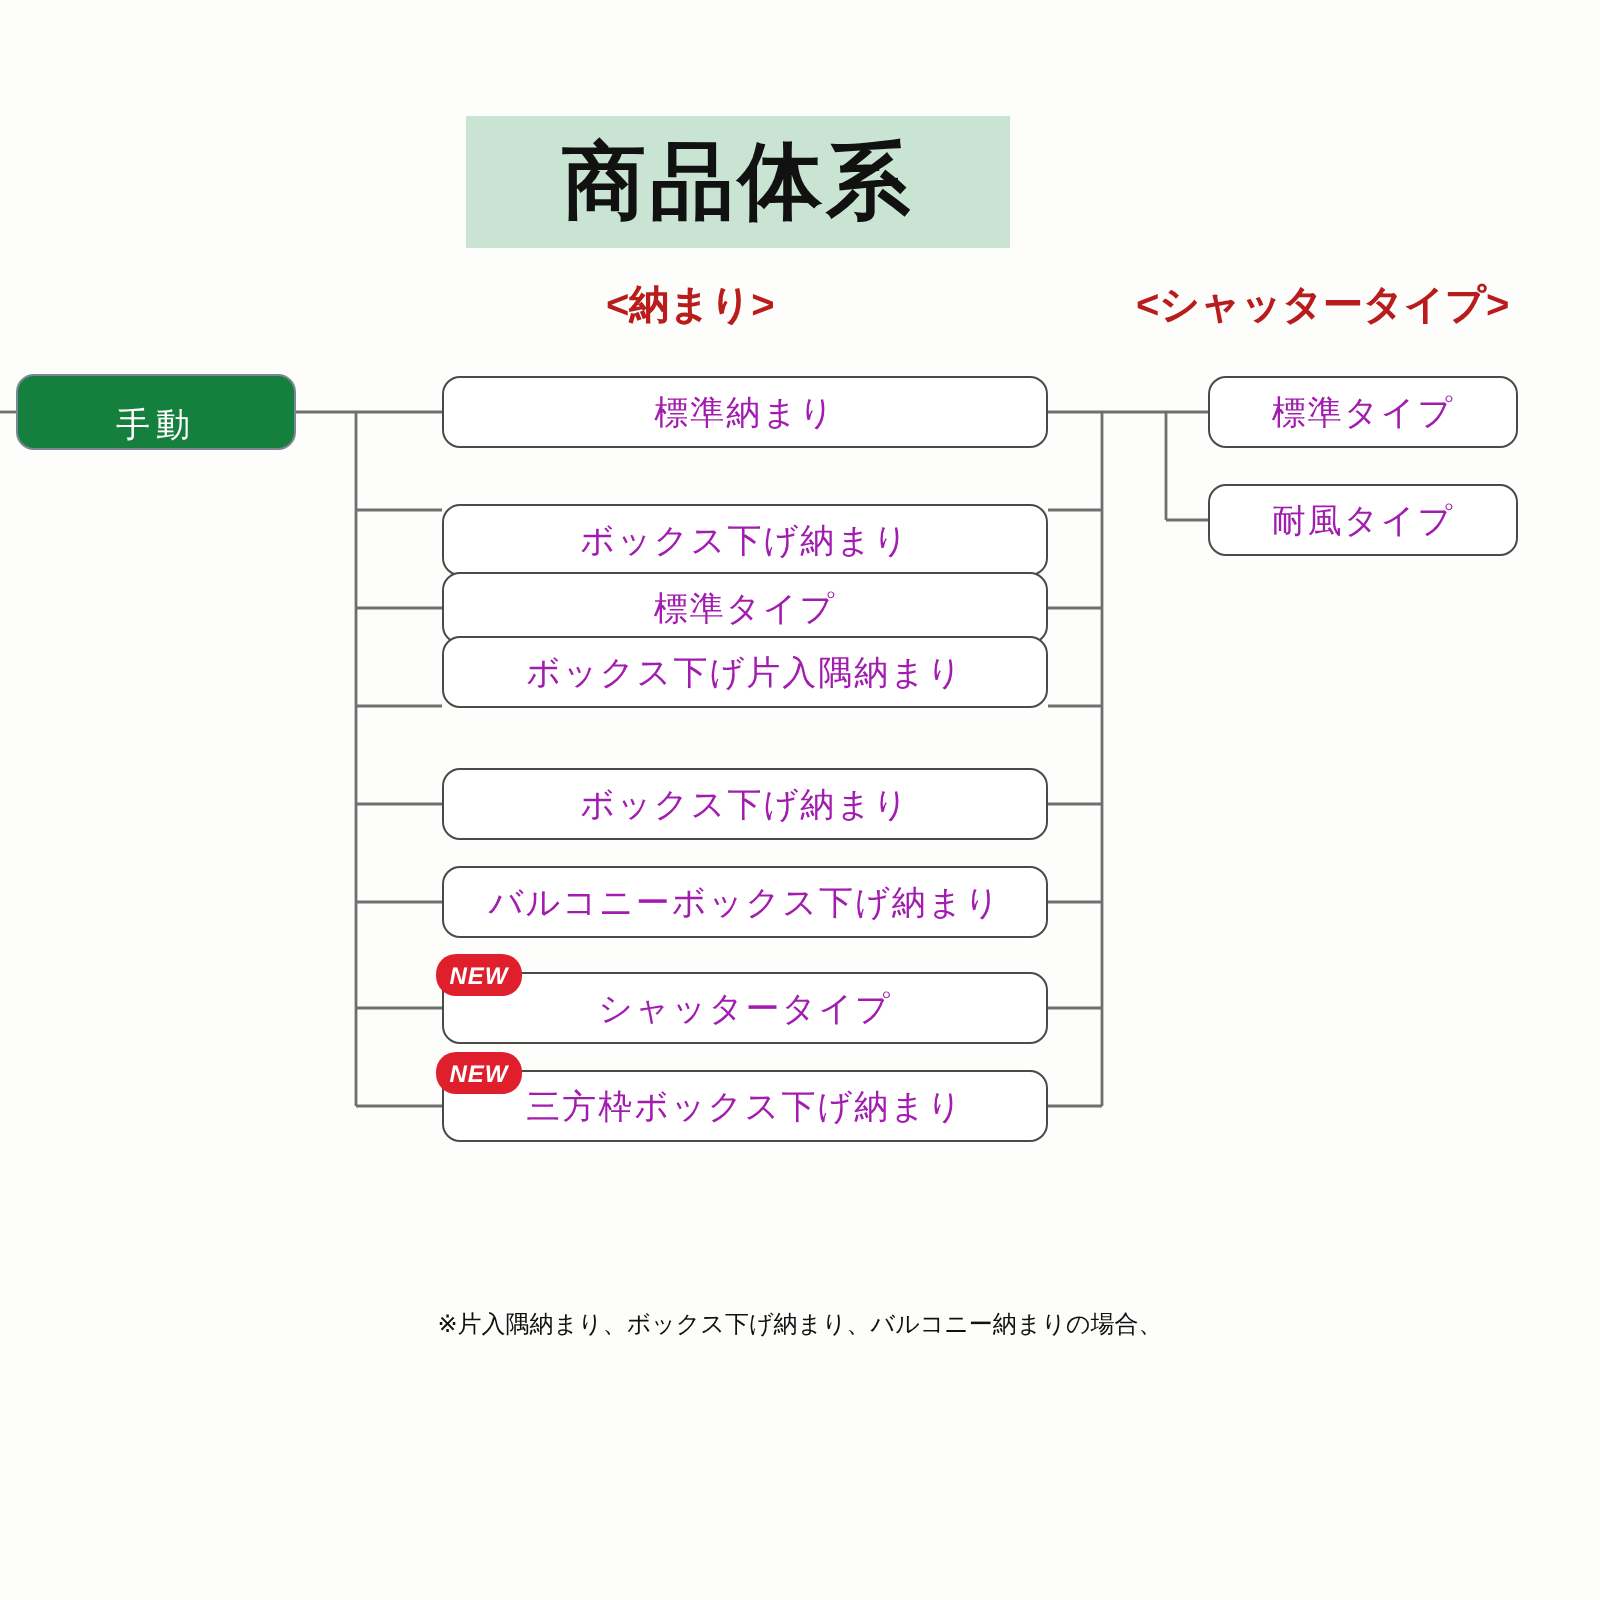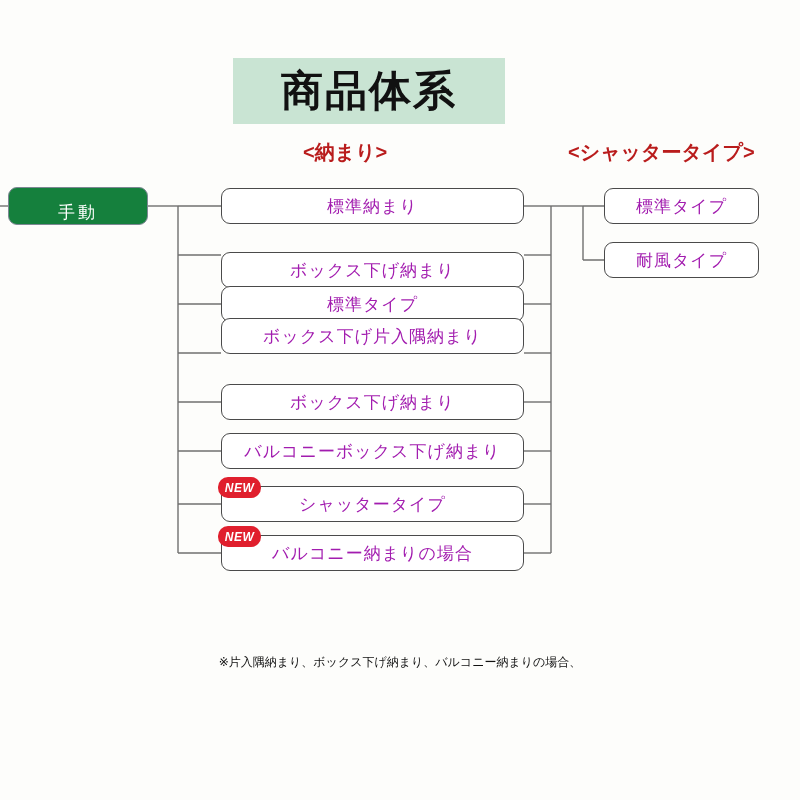--- a/index.html
+++ b/index.html
@@ -220,21 +220,21 @@
   <div class="node osamari" style="top:384px">
     <span class="label">ボックス下げ納まり</span>
   </div>
   <div class="node osamari" style="top:433px">
     <span class="label">バルコニーボックス下げ納まり</span>
   </div>
   <div class="node osamari" style="top:486px">
     <span class="label">シャッタータイプ</span>
   </div>
   <div class="node osamari" style="top:535px">
-    <span class="label">バルコニー納まりの場合</span>
+    <span class="label">三方枠ボックス下げ納まり</span>
   </div>
 
   <div class="new-badge" style="left:218px; top:477px">
     <span>NEW</span>
   </div>
   <div class="new-badge" style="left:218px; top:526px">
     <span>NEW</span>
   </div>
 
   <div class="node shutter" style="top:188px">

